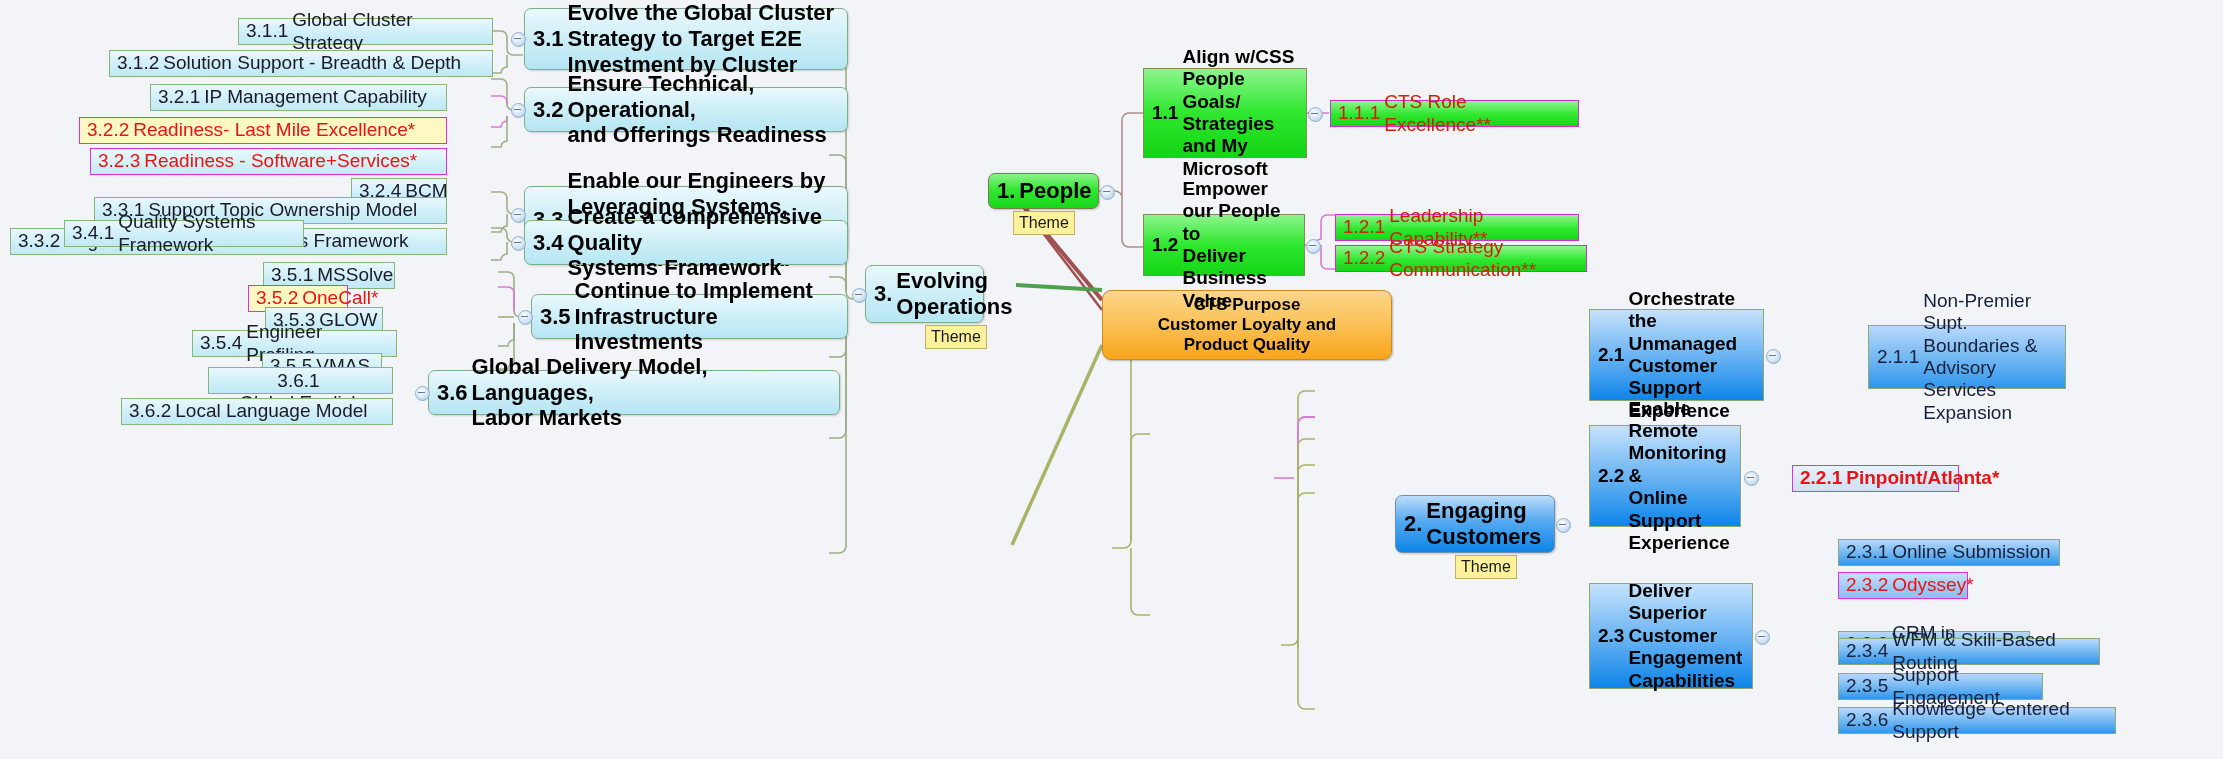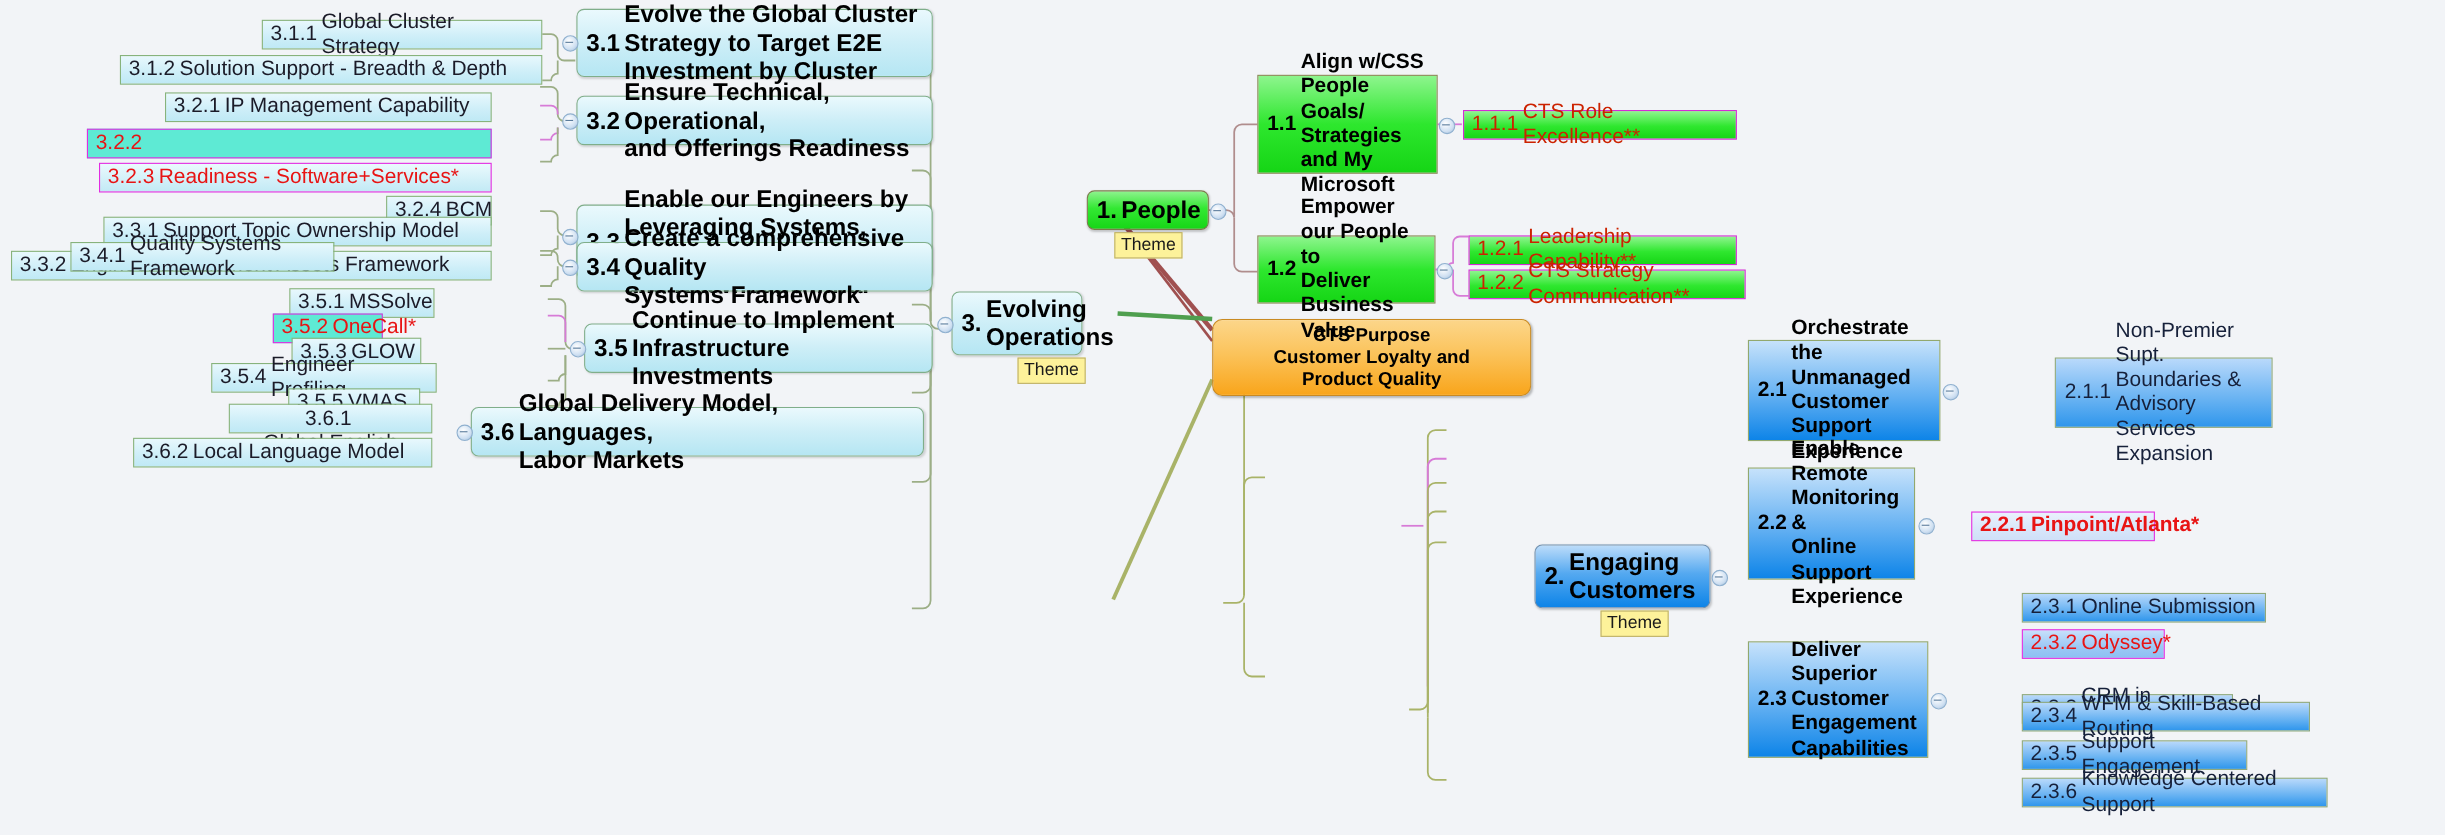--- a/index.html
+++ b/index.html
@@ -87,21 +87,21 @@
     background:linear-gradient(180deg,#b9d9fb 0%,#67b2f2 60%,#2f96ec 100%);
     border:1px solid #8fa97c;
     color:#16203a;font-size:19px;font-weight:normal;
   }
   .leaf-green-alert{
     background:linear-gradient(180deg,#8ff58f 0%,#2fe72f 55%,#16d616 100%);
     border:1px solid #d42bd4;
     color:#cc2200;font-size:19px;font-weight:normal;
   }
   .leaf-white-alert{
-    background:#5eead4;
+    background:#fef9c3;
     border:1px solid #e22ce2;
     color:#e81414;font-size:19px;font-weight:normal;
   }
   .leaf-cyan-alert{
     background:linear-gradient(180deg,#eafafd 0%,#d2f0f8 60%,#c2eaf5 100%);
     border:1px solid #e22ce2;
     color:#e81414;font-size:19px;font-weight:normal;
   }
   .leaf-lav-alert{
     background:linear-gradient(180deg,#eaf2fd 0%,#d8e6fa 60%,#cfe0f8 100%);
@@ -352,20 +352,21 @@
     <span class="lbl">Ensure Technical, Operational,
 and Offerings Readiness</span>
   </div>
   <div class="collapse" style="left:511px;top:103px;"></div>
   <div class="node leaf-cyan pad" style="left:150px;top:84px;width:297px;height:27px;">
     <span class="num">3.2.1</span>
     <span class="lbl">IP Management Capability</span>
   </div>
   <div class="node leaf-white-alert pad" style="left:79px;top:117px;width:368px;height:27px;">
     <span class="num">3.2.2</span>
+    <span class="lbl">Readiness- Last Mile Excellence*</span>
   </div>
   <div class="node leaf-cyan-alert pad" style="left:90px;top:148px;width:357px;height:27px;">
     <span class="num">3.2.3</span>
     <span class="lbl">Readiness - Software+Services*</span>
   </div>
   <div class="node leaf-cyan pad" style="left:351px;top:178px;width:96px;height:27px;">
     <span class="num">3.2.4</span>
     <span class="lbl">BCM</span>
   </div>
 

